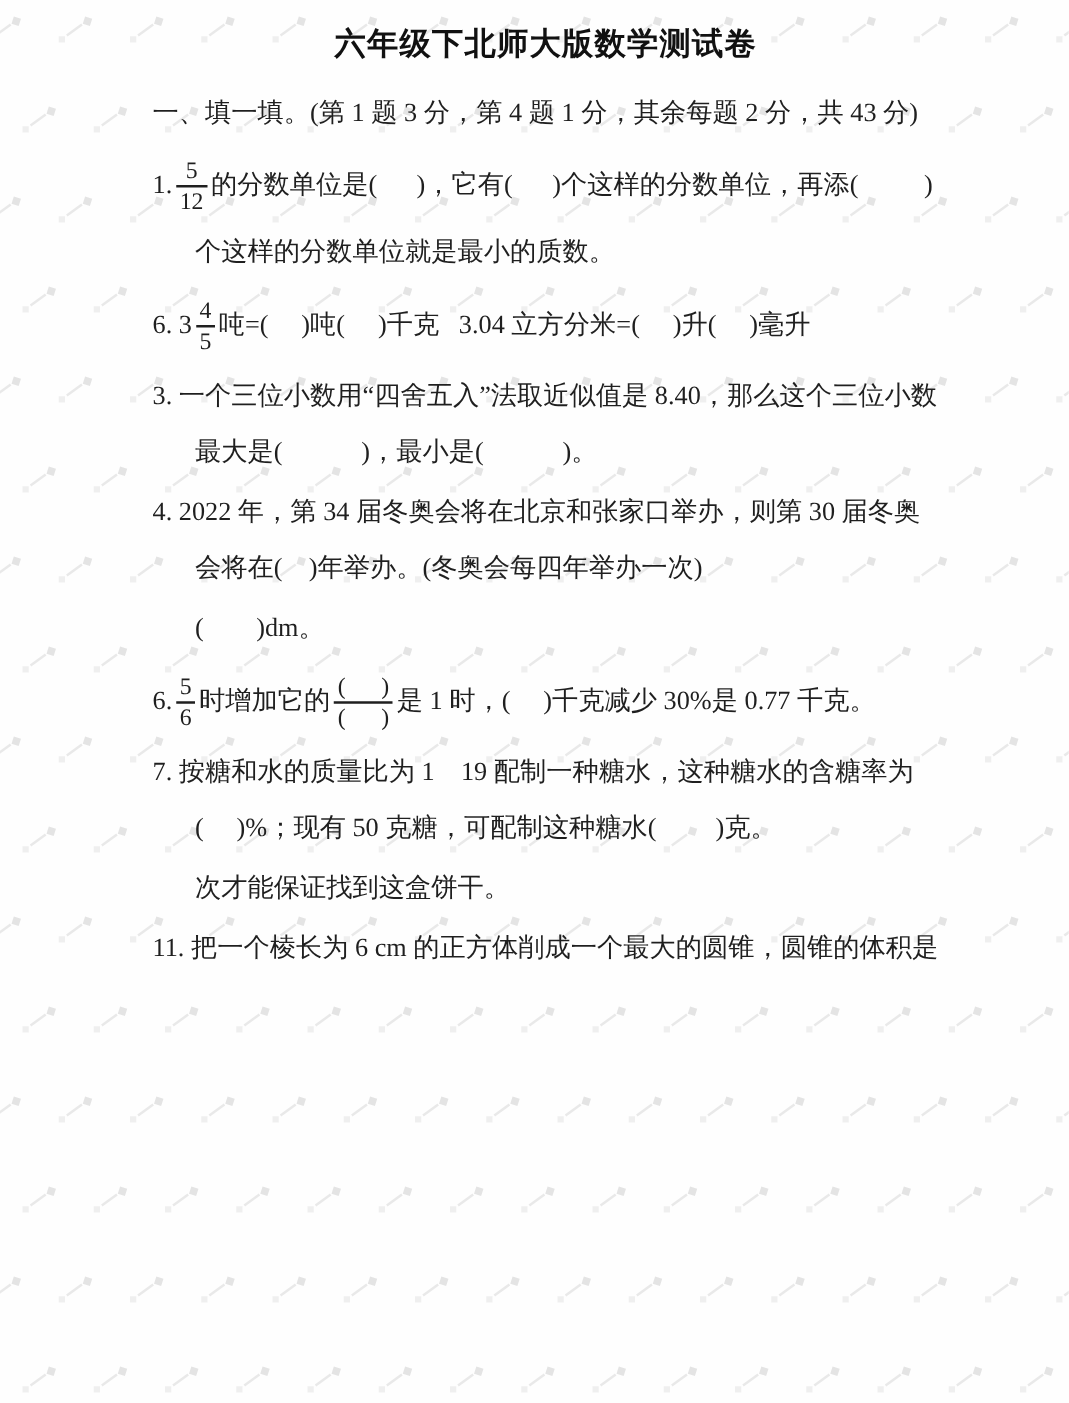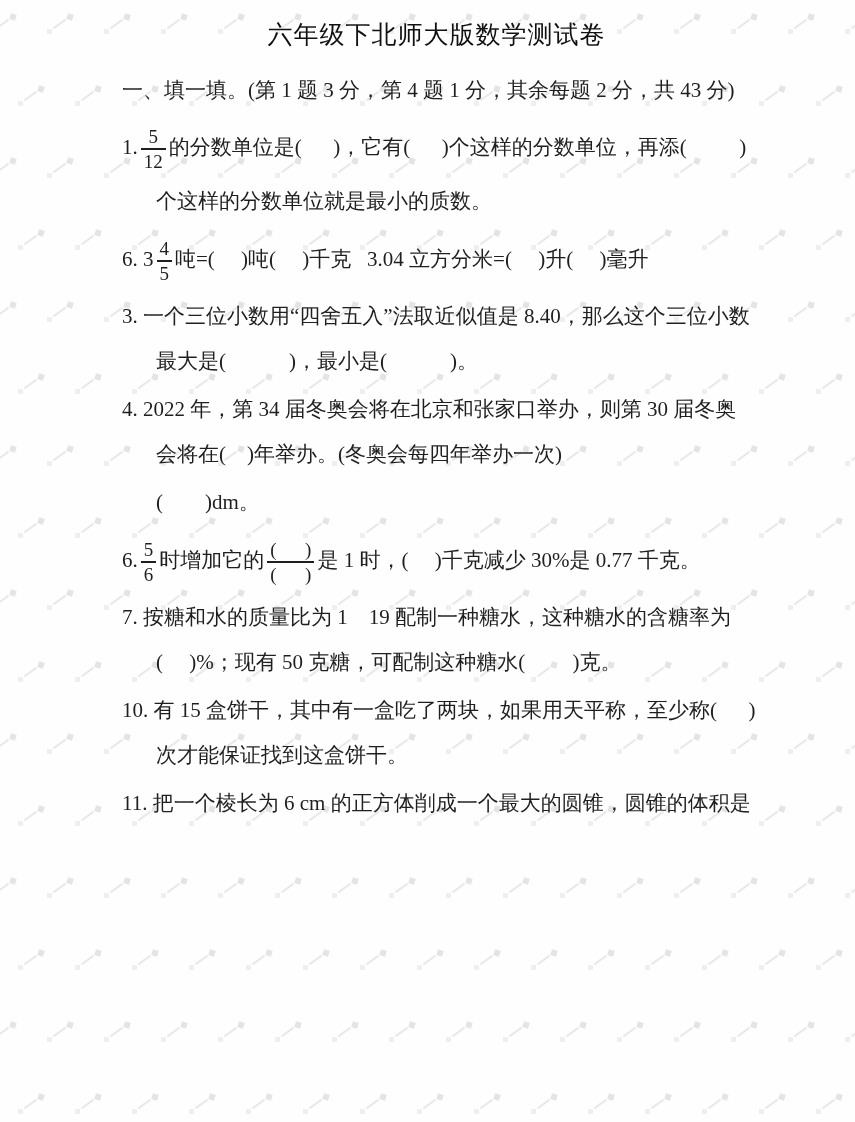--- a/index.html
+++ b/index.html
@@ -37,21 +37,21 @@
     position: absolute; left: 0; bottom: 2px;
     width: 5px; height: 5px; background: #efefef;
   }
   .content {
     position: relative; z-index: 1;
     padding: 12px 104px 0 122px;
   }
   .title {
     text-align: center;
     font-family: "Liberation Sans", "DejaVu Sans", sans-serif;
-    font-weight: normal;
+    font-weight: bold;
     font-size: 25px;
     letter-spacing: 1px;
     color: #111;
     margin: 6px 0 0 0;
   }
   .section-header {
     font-size: 21px;
     line-height: 46px;
     margin-top: 16px;
     white-space: pre;
@@ -843,21 +843,20 @@
           <div class="q-line indent"><span>(        )dm。</span></div>
         </div>
         <div class="question">
           <div class="q-line tall"><span>6.</span><span class="frac"><span class="num">5</span><span class="den">6</span></span><span>时增加它的</span><span class="frac"><span class="num">(      )</span><span class="den">(      )</span></span><span>是 1 时，(     )千克减少 30%是 0.77 千克。</span></div>
         </div>
         <div class="question">
           <div class="q-line"><span>7. 按糖和水的质量比为 1    19 配制一种糖水，这种糖水的含糖率为</span></div>
           <div class="q-line indent"><span>(     )%；现有 50 克糖，可配制这种糖水(         )克。</span></div>
         </div>
         <div class="question">
-          <div class="q-line"><span>10. 有 15 盒饼干，其中有一盒吃了两块，如果用天平称，至少称(      )</span></div>
           <div class="q-line indent"><span>次才能保证找到这盒饼干。</span></div>
         </div>
         <div class="question">
           <div class="q-line"><span>11. 把一个棱长为 6 cm 的正方体削成一个最大的圆锥，圆锥的体积是</span></div>
         </div>
       </div>
   </div>
 </div>
 
 </body></html>

